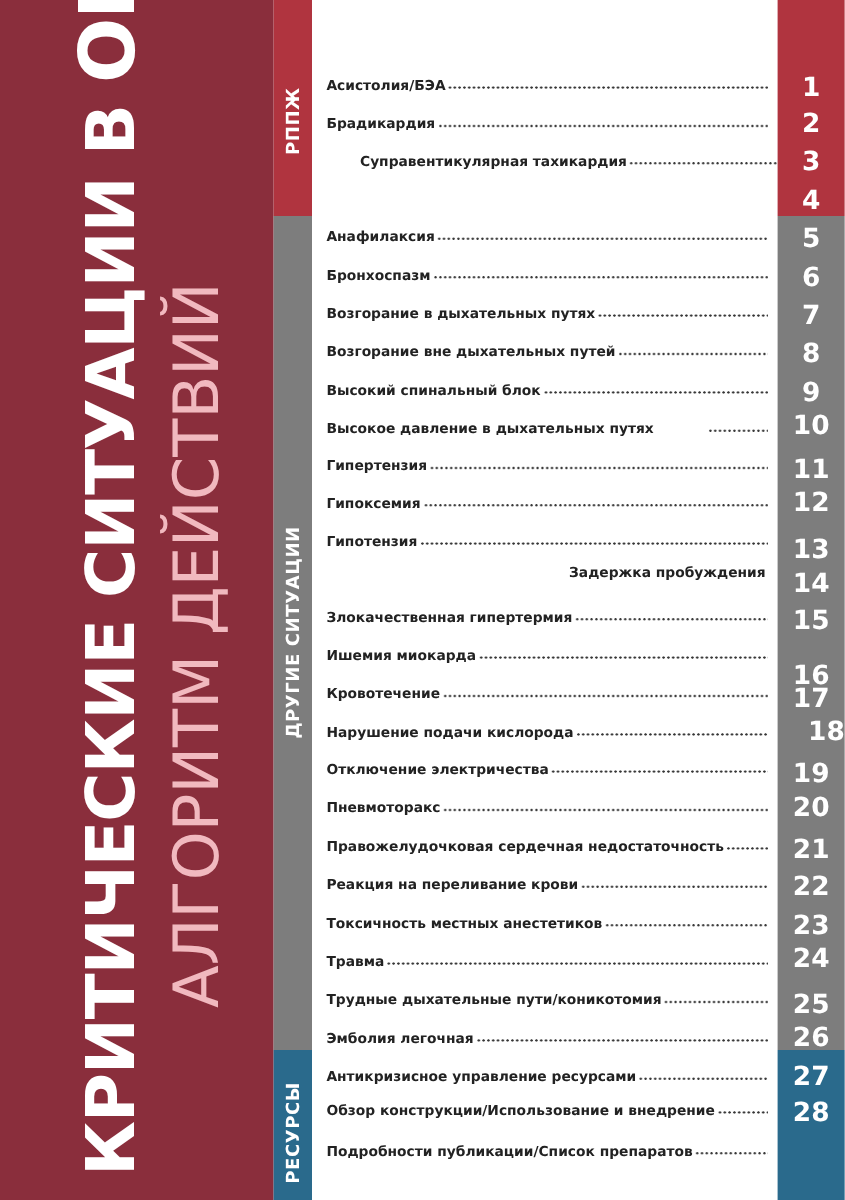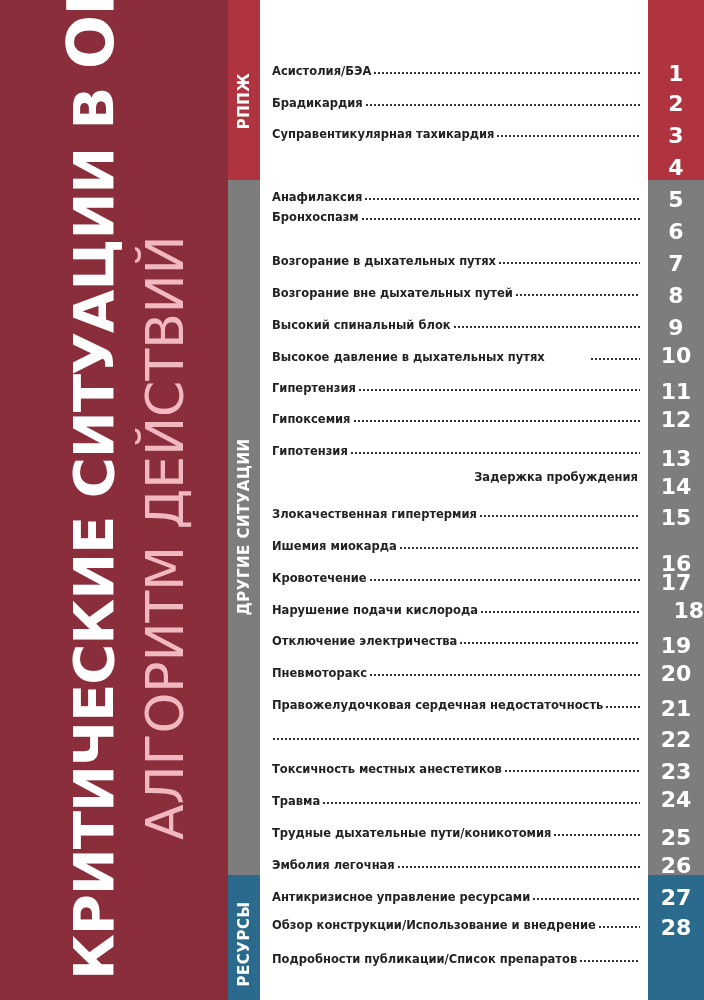--- a/index.html
+++ b/index.html
@@ -65,29 +65,29 @@
 
 <div class="content" id="toc">
     <div class="toc-row" style="top: 58px;">
       <span class="toc-label">Асистолия/БЭА</span>
       <span class="toc-leader"></span>
     </div>
     <div class="toc-row" style="top: 90px;">
       <span class="toc-label">Брадикардия</span>
       <span class="toc-leader"></span>
     </div>
-    <div class="toc-row" style="top: 121px;">
+    <div class="toc-row" style="top: 121px; margin-left: 28px;">
       <span class="toc-label">Суправентикулярная тахикардия</span>
       <span class="toc-leader"></span>
     </div>
     <div class="toc-row" style="top: 184px;">
       <span class="toc-label">Анафилаксия</span>
       <span class="toc-leader"></span>
     </div>
-    <div class="toc-row" style="top: 204px; text-align: right;">
+    <div class="toc-row" style="top: 216px; text-align: right;">
       <span class="toc-label">Бронхоспазм</span>
       <span class="toc-leader"></span>
     </div>
     <div class="toc-row" style="top: 248px;">
       <span class="toc-label">Возгорание в дыхательных путях</span>
       <span class="toc-leader"></span>
     </div>
     <div class="toc-row" style="top: 280px;">
       <span class="toc-label">Возгорание вне дыхательных путей</span>
       <span class="toc-leader"></span>
@@ -138,20 +138,21 @@
     </div>
     <div class="toc-row" style="top: 660px;">
       <span class="toc-label">Пневмоторакс</span>
       <span class="toc-leader"></span>
     </div>
     <div class="toc-row" style="top: 692px;">
       <span class="toc-label">Правожелудочковая сердечная недостаточность</span>
       <span class="toc-leader"></span>
     </div>
     <div class="toc-row" style="top: 724px;">
+      <span class="toc-label">Реакция на переливание крови</span>
       <span class="toc-leader"></span>
     </div>
     <div class="toc-row" style="top: 756px;">
       <span class="toc-label">Токсичность местных анестетиков</span>
       <span class="toc-leader"></span>
     </div>
     <div class="toc-row" style="top: 788px;">
       <span class="toc-label">Травма</span>
       <span class="toc-leader"></span>
     </div>

